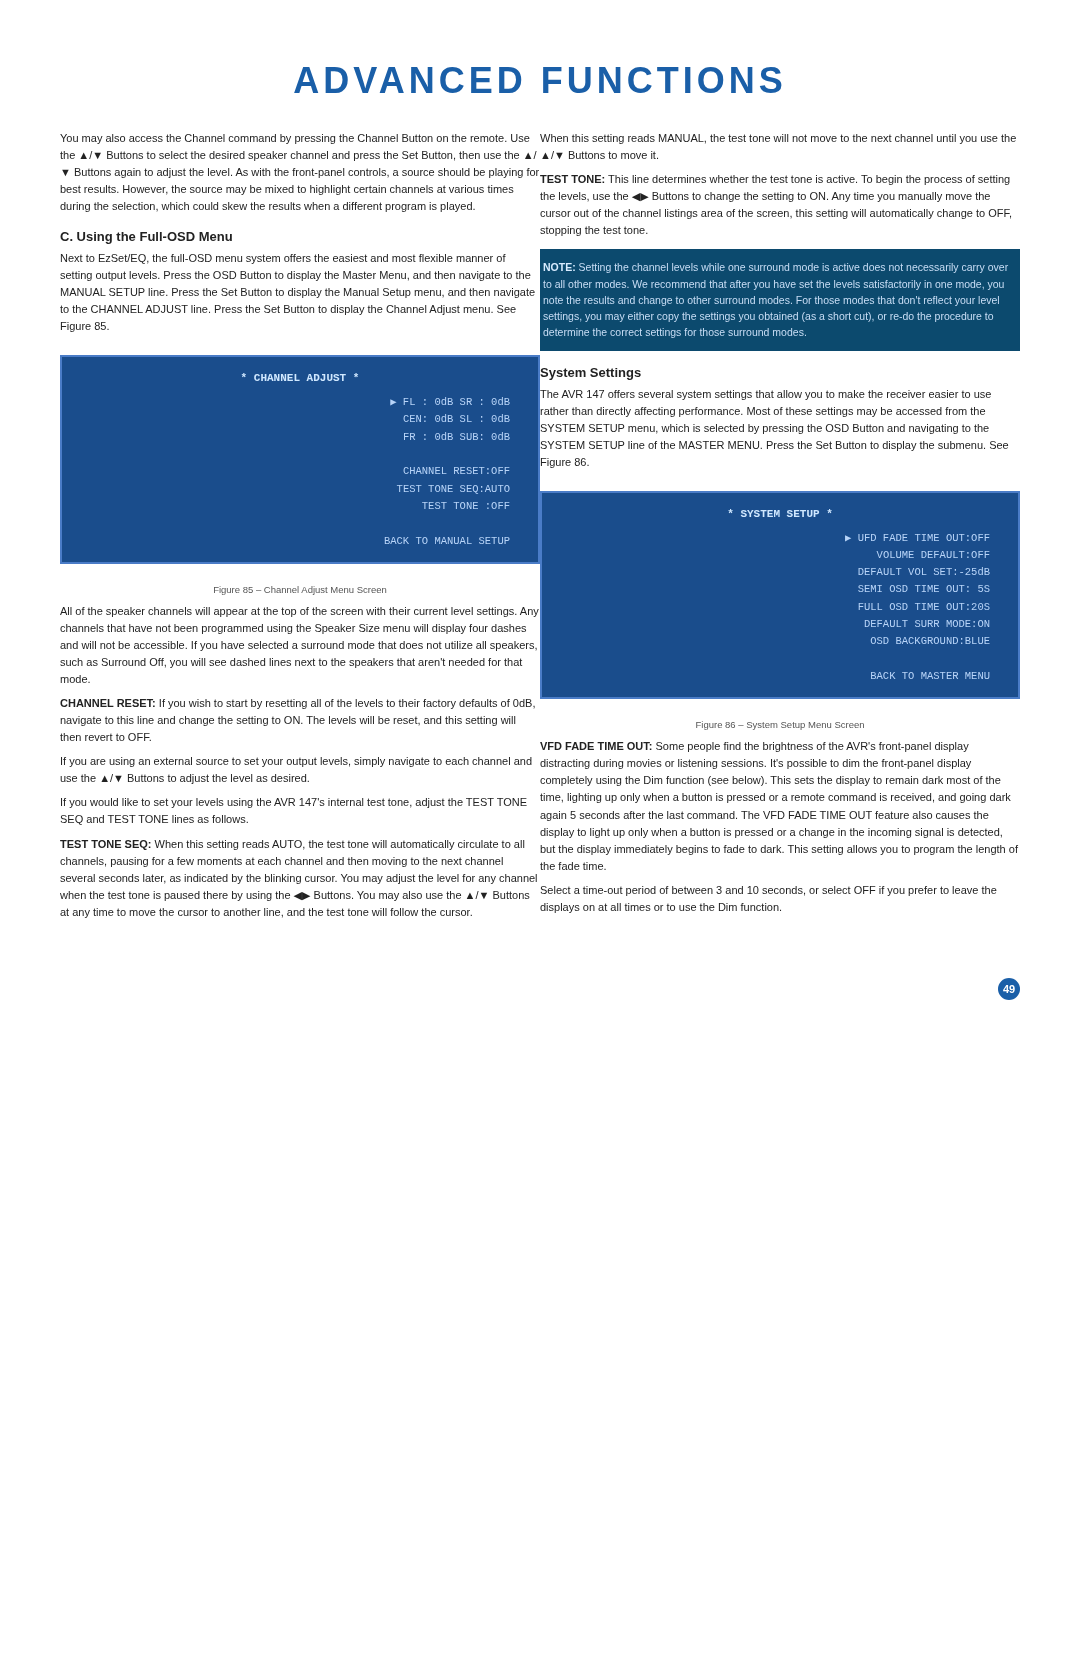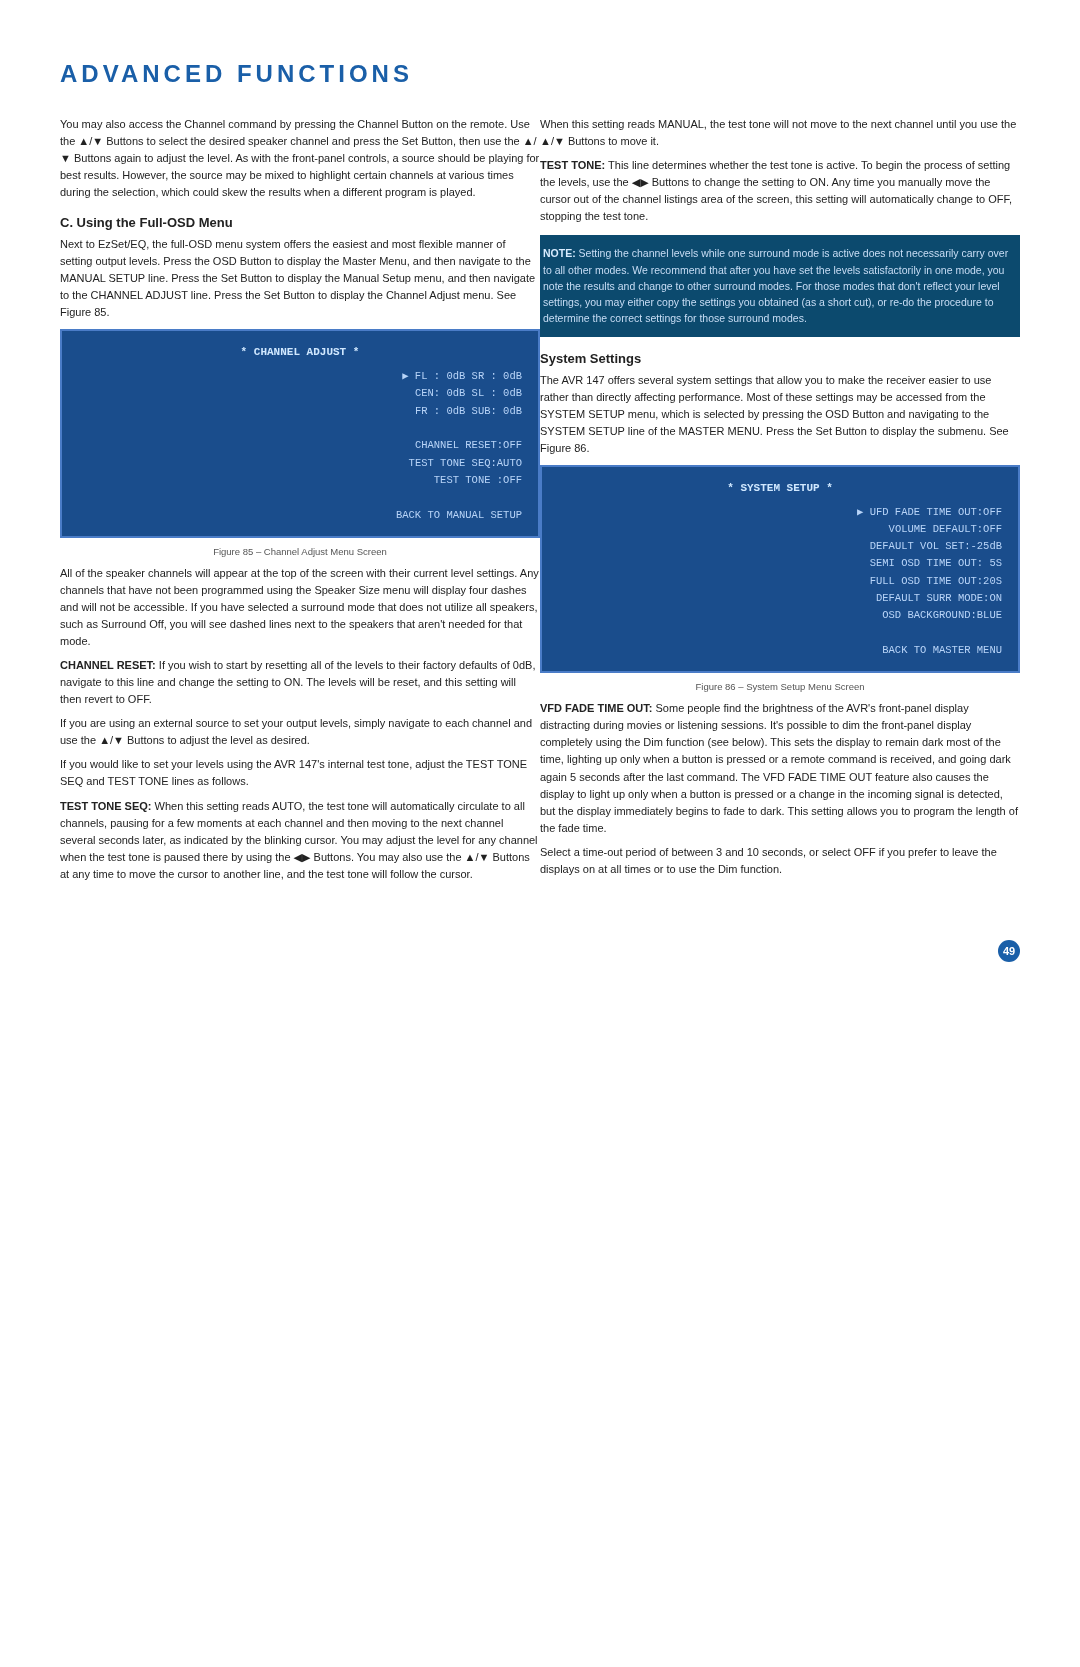--- a/index.html
+++ b/index.html
@@ -7,22 +7,22 @@
       background: #ffffff;
       font-family: Arial, Helvetica, sans-serif;
       font-size: 11px;
       color: #222;
       width: 1080px;
       min-height: 1667px;
       padding: 40px 60px 80px 60px;
     }
 
     .page-title {
-      text-align: left;
-      font-size: 24px;
+      text-align: center;
+      font-size: 36px;
       font-weight: bold;
       color: #1a5fa8;
       letter-spacing: 4px;
       text-transform: uppercase;
       margin-bottom: 28px;
       margin-top: 20px;
     }
 
     .two-col {
       display: flex;
@@ -51,22 +51,22 @@
       color: #222;
     }
 
     .bold-term {
       font-weight: bold;
     }
 
     .screen-box {
       background: #1a4d8c;
       border: 2px solid #4a7cc7;
-      padding: 12px 16px;
-      margin: 8px 0;
+      padding: 12px 28px;
+      margin: 20px 0;
       font-family: 'Courier New', Courier, monospace;
       font-size: 11px;
       color: #b8d4f8;
       line-height: 1.7;
     }
 
     .screen-box .screen-title {
       text-align: center;
       color: #d0e8ff;
       font-weight: bold;

